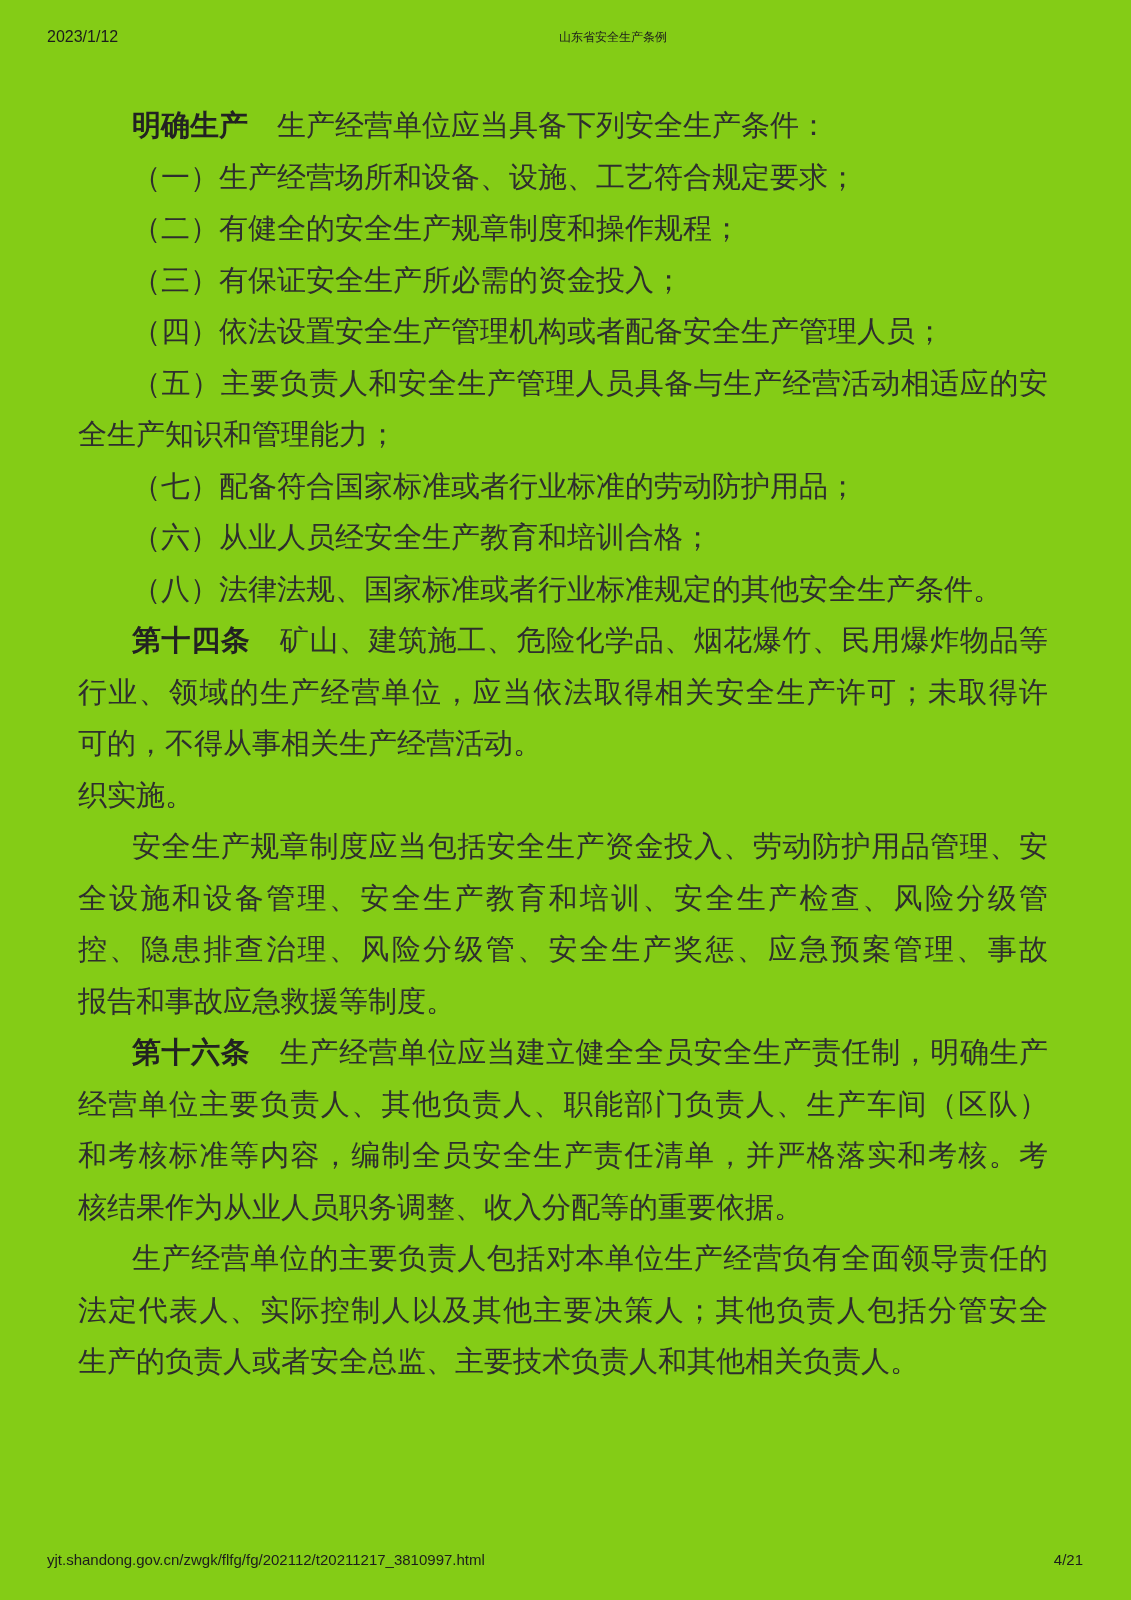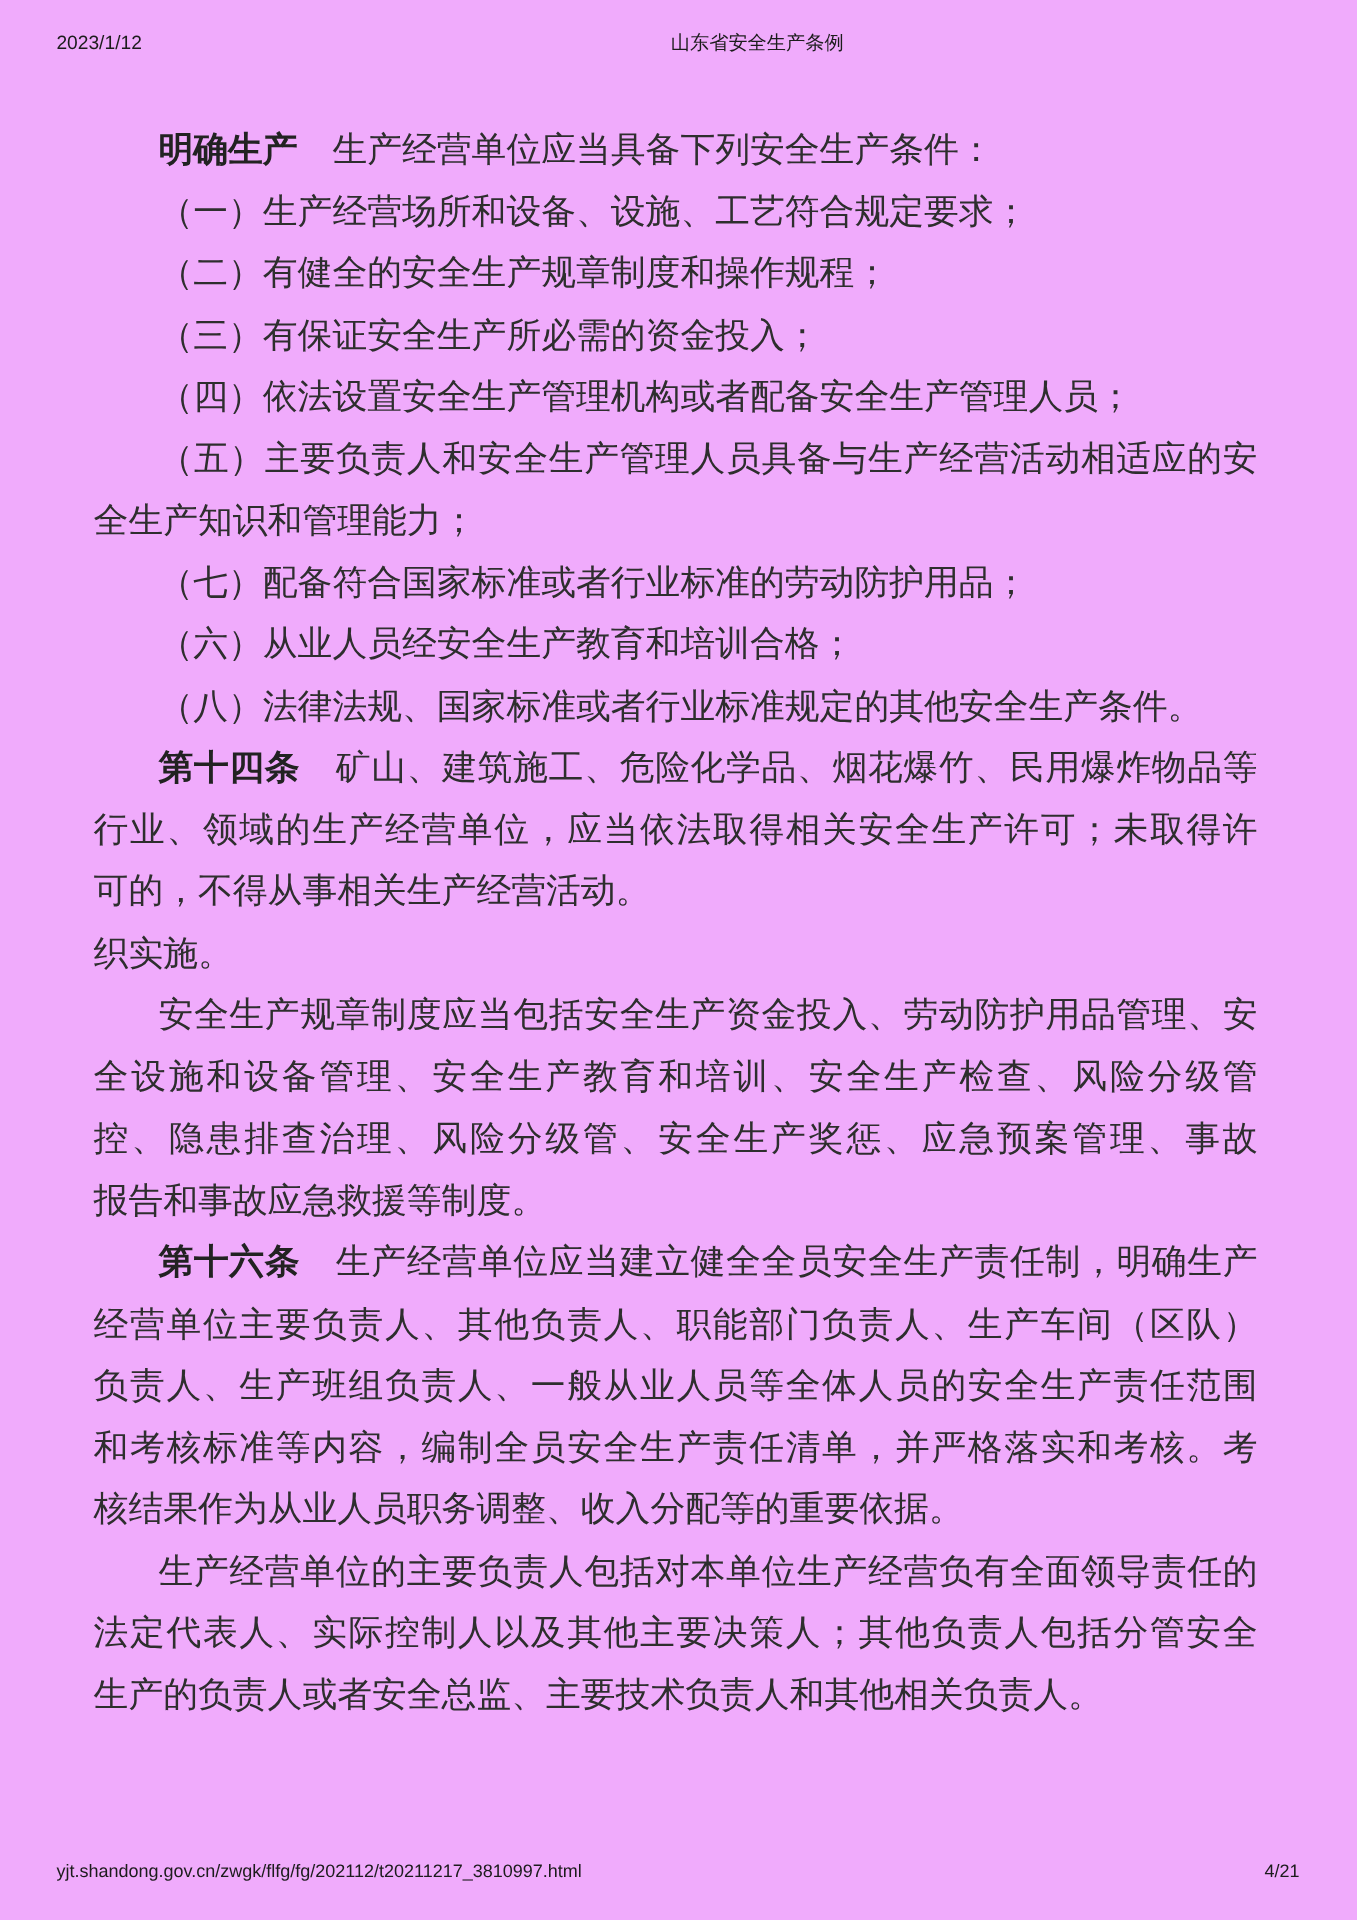--- a/index.html
+++ b/index.html
@@ -6,32 +6,32 @@
   body {
     width: 1131px; height: 1600px;
     background: #ffffff;
     font-family: "Liberation Serif", "DejaVu Serif", serif;
     color: #2b2b2b;
     overflow: hidden;
   }
   .page {
     position: relative;
     width: 1131px; height: 1600px;
-    background: #f0abfc;
+    background: #84cc16;
   }
   
   .hdr-date {
     position: absolute; top: 28px; left: 47px;
     font-family: "Liberation Sans", "DejaVu Sans", sans-serif;
     font-size: 16px; line-height: 18px; color: #1c1c1c;
   }
   .hdr-title {
     position: absolute; top: 28px; left: 559px;
     font-family: "Liberation Sans", "DejaVu Sans", sans-serif;
-    font-size: 16px; line-height: 18px; color: #1c1c1c;
+    font-size: 12px; line-height: 18px; color: #1c1c1c;
   }
   
   .doc-body {
     position: absolute; top: 100px; left: 78px;
     width: 970px;
   }
   .line {
     height: 51.5px; line-height: 51.5px;
     font-size: 29px;
     color: #2e2e2e;
@@ -81,21 +81,20 @@
       <div class="line indent fill"><b>第十四条</b>　矿山、建筑施工、危险化学品、烟花爆竹、民用爆炸物品等</div>
       <div class="line fill">行业、领域的生产经营单位，应当依法取得相关安全生产许可；未取得许</div>
       <div class="line">可的，不得从事相关生产经营活动。</div>
       <div class="line">织实施。</div>
       <div class="line indent fill">安全生产规章制度应当包括安全生产资金投入、劳动防护用品管理、安</div>
       <div class="line fill">全设施和设备管理、安全生产教育和培训、安全生产检查、风险分级管</div>
       <div class="line fill">控、隐患排查治理、风险分级管、安全生产奖惩、应急预案管理、事故</div>
       <div class="line">报告和事故应急救援等制度。</div>
       <div class="line indent fill"><b>第十六条</b>　生产经营单位应当建立健全全员安全生产责任制，明确生产</div>
       <div class="line fill">经营单位主要负责人、其他负责人、职能部门负责人、生产车间（区队）</div>
-      <div class="line fill">负责人、生产班组负责人、一般从业人员等全体人员的安全生产责任范围</div>
       <div class="line fill">和考核标准等内容，编制全员安全生产责任清单，并严格落实和考核。考</div>
       <div class="line">核结果作为从业人员职务调整、收入分配等的重要依据。</div>
       <div class="line indent fill">生产经营单位的主要负责人包括对本单位生产经营负有全面领导责任的</div>
       <div class="line fill">法定代表人、实际控制人以及其他主要决策人；其他负责人包括分管安全</div>
       <div class="line">生产的负责人或者安全总监、主要技术负责人和其他相关负责人。</div>
     </div>
 
   <div class="ftr-url">yjt.shandong.gov.cn/zwgk/flfg/fg/202112/t20211217_3810997.html</div>
 
   <div class="ftr-page">4/21</div>

